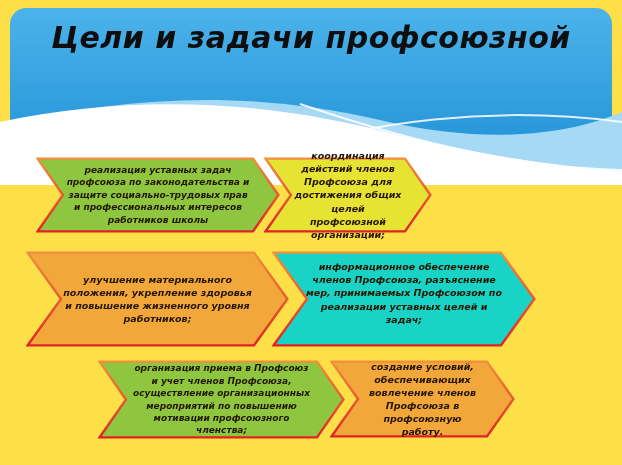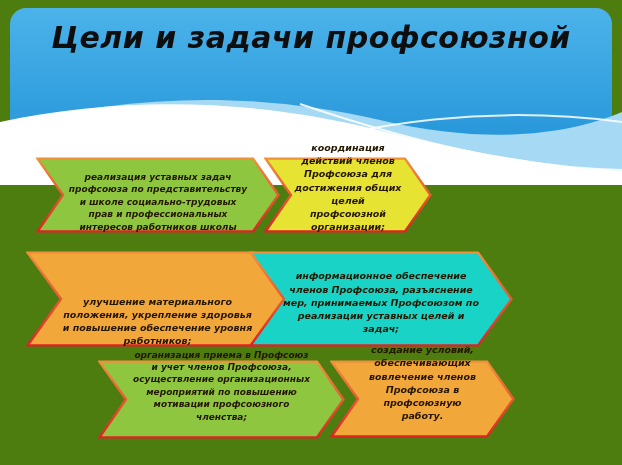--- a/index.html
+++ b/index.html
@@ -1,46 +1,46 @@
 <!DOCTYPE html>
 <html><head>
 <meta charset="utf-8">
 <style>
   html,body{margin:0;padding:0;background:#ffffff;}
   .slide{
-    position:relative;width:622px;height:465px;background:#4d7c0f;
+    position:relative;width:622px;height:465px;background:#fde047;
     overflow:hidden;font-family:"DejaVu Sans",sans-serif;
   }
   
   .header-svg{position:absolute;left:0;top:0;display:block;}
   .title{
     position:absolute;left:30px;top:16px;width:562px;
     text-align:center;color:#0e0e0e;
     font-style:italic;font-weight:bold;font-size:30px;line-height:43px;
     letter-spacing:.5px;
   }
   
   .chev{
-    position:absolute;display:flex;align-items:flex-end;justify-content:center;
+    position:absolute;display:flex;align-items:center;justify-content:center;
   }
   .chev-bg{position:absolute;left:0;top:0;}
   .chev-text{
     position:relative;z-index:2;text-align:center;
     font-style:italic;font-weight:bold;color:#241600;
     font-size:9.5px;line-height:1.38;
     padding:0 34px;
   }
   .c1{left:36px;top:157px;width:244px;height:76px}
   .c1 .chev-text{padding:0 30px;font-size:9px}
   .c2{left:264px;top:157px;width:168px;height:76px}
   .c2 .chev-text{padding:0 30px}
   .c3{left:422px;top:157px;width:186px;height:76px}
   .c3 .chev-text{padding:0 30px}
   .c4{left:26px;top:251px;width:263px;height:96px}
-  .c5{left:249px;top:251px;width:264px;height:84px}
+  .c5{left:272px;top:251px;width:264px;height:84px}
   .c6{left:98px;top:360px;width:247px;height:79px}
   .c6 .chev-text{padding:16px 32px;font-size:9px}
   .c7{left:330px;top:360px;width:185px;height:78px}
   .c7 .chev-text{padding:16px 32px}
 </style>
 </head>
 <body>
 
 <div class="slide">
 
@@ -65,21 +65,21 @@
   <div class="chev c1">
       <svg width="244" height="76" viewBox="0 0 244 76" class="chev-bg">
         <defs>
           <linearGradient id="bgrad0" x1="0" y1="0" x2="0" y2="1">
             <stop offset="0" stop-color="#f0903c"></stop>
             <stop offset="1" stop-color="#e02125"></stop>
           </linearGradient>
         </defs>
         <polygon points="1.6,1.6 217,1.6 242.4,38 217,74.4 1.6,74.4 27,38" fill="#8ec73f" stroke="url(#bgrad0)" stroke-width="2.4"></polygon>
       </svg>
-    <span class="chev-text">реализация уставных задач профсоюза по представительству и школе социально-трудовых прав и профессиональных интересов работников школы</span>
+    <span class="chev-text">реализация уставных задач профсоюза по законодательства и защите социально-трудовых прав и профессиональных интересов работников школы</span>
   </div>
   <div class="chev c2">
       <svg width="168" height="76" viewBox="0 0 168 76" class="chev-bg">
         <defs>
           <linearGradient id="bgrad1" x1="0" y1="0" x2="0" y2="1">
             <stop offset="0" stop-color="#f0903c"></stop>
             <stop offset="1" stop-color="#e02125"></stop>
           </linearGradient>
         </defs>
         <polygon points="1.6,1.6 141,1.6 166.4,38 141,74.4 1.6,74.4 27,38" fill="#e6e332" stroke="url(#bgrad1)" stroke-width="2.4"></polygon>
@@ -90,21 +90,21 @@
   <div class="chev c4">
       <svg width="263" height="96" viewBox="0 0 263 96" class="chev-bg">
         <defs>
           <linearGradient id="bgrad3" x1="0" y1="0" x2="0" y2="1">
             <stop offset="0" stop-color="#f0903c"></stop>
             <stop offset="1" stop-color="#e02125"></stop>
           </linearGradient>
         </defs>
         <polygon points="1.6,1.6 228,1.6 261.4,48 228,94.4 1.6,94.4 35,48" fill="#f2a73a" stroke="url(#bgrad3)" stroke-width="2.4"></polygon>
       </svg>
-    <span class="chev-text">улучшение материального положения, укрепление здоровья и повышение обеспечение уровня работников;</span>
+    <span class="chev-text">улучшение материального положения, укрепление здоровья и повышение жизненного уровня работников;</span>
   </div>
   <div class="chev c5">
       <svg width="264" height="96" viewBox="0 0 264 96" class="chev-bg">
         <defs>
           <linearGradient id="bgrad4" x1="0" y1="0" x2="0" y2="1">
             <stop offset="0" stop-color="#f0903c"></stop>
             <stop offset="1" stop-color="#e02125"></stop>
           </linearGradient>
         </defs>
         <polygon points="1.6,1.6 229,1.6 262.4,48 229,94.4 1.6,94.4 35,48" fill="#18d3c6" stroke="url(#bgrad4)" stroke-width="2.4"></polygon>

